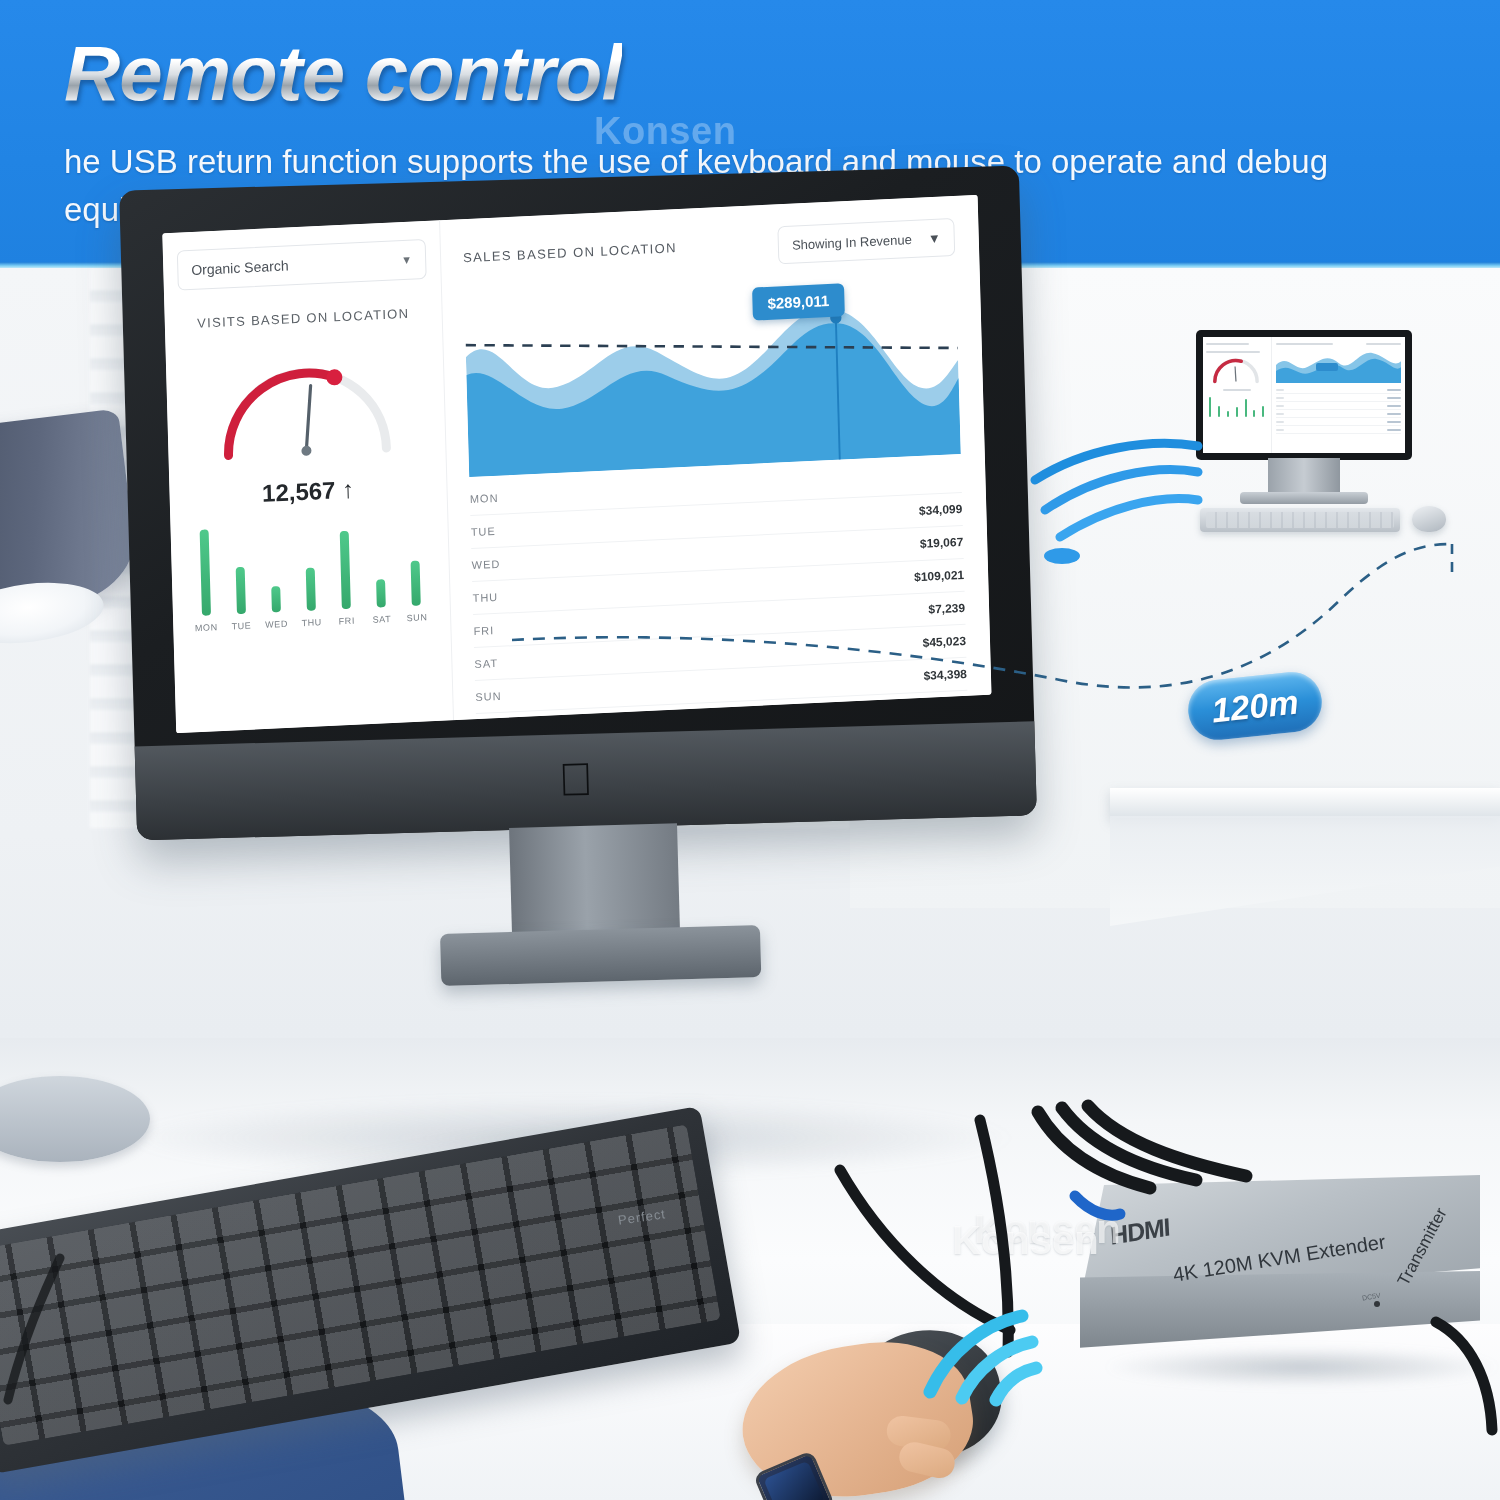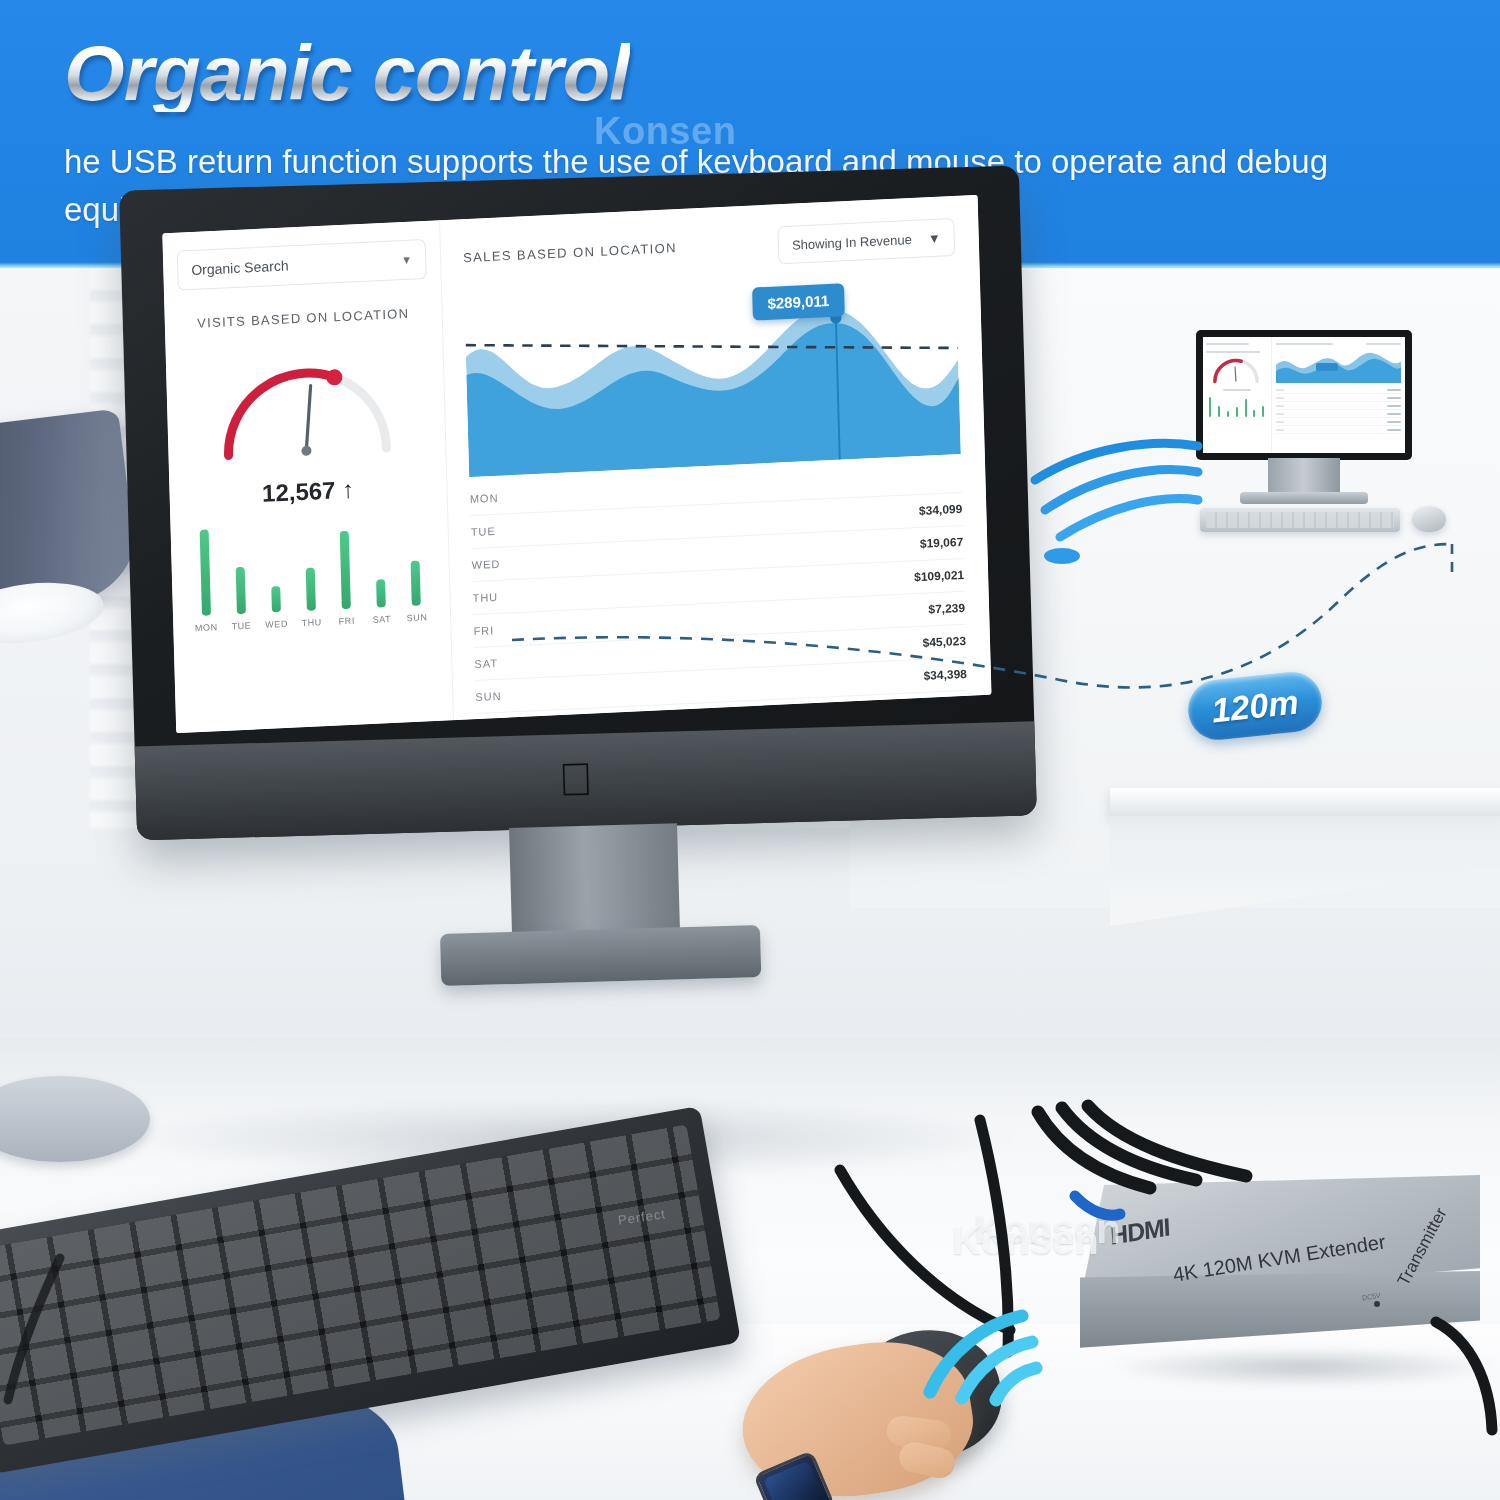--- a/index.html
+++ b/index.html
@@ -196,21 +196,21 @@
 
   .wm-desk{position:absolute;left:952px;top:1218px;font-size:40px;font-weight:bold;
     color:rgba(255,255,255,.70);text-shadow:0 1px 2px rgba(140,150,160,.30);}
 </style>
 </head>
 <body>
 
 <div id="stage">
 
   <div class="banner">
-    <div class="banner-title">Organic control</div>
+    <div class="banner-title">Remote control</div>
     <div class="wm-banner">Konsen</div>
     <div class="banner-sub">he USB return function supports the use of keyboard and mouse to operate and debug equipment at the receiving end, saving time.</div>
   </div>
   <div class="banner-edge"></div>
 
   <div class="scene">
     <div class="blinds"></div>
     <div class="blinds2"></div>
     <div class="wall-right"></div>
 

